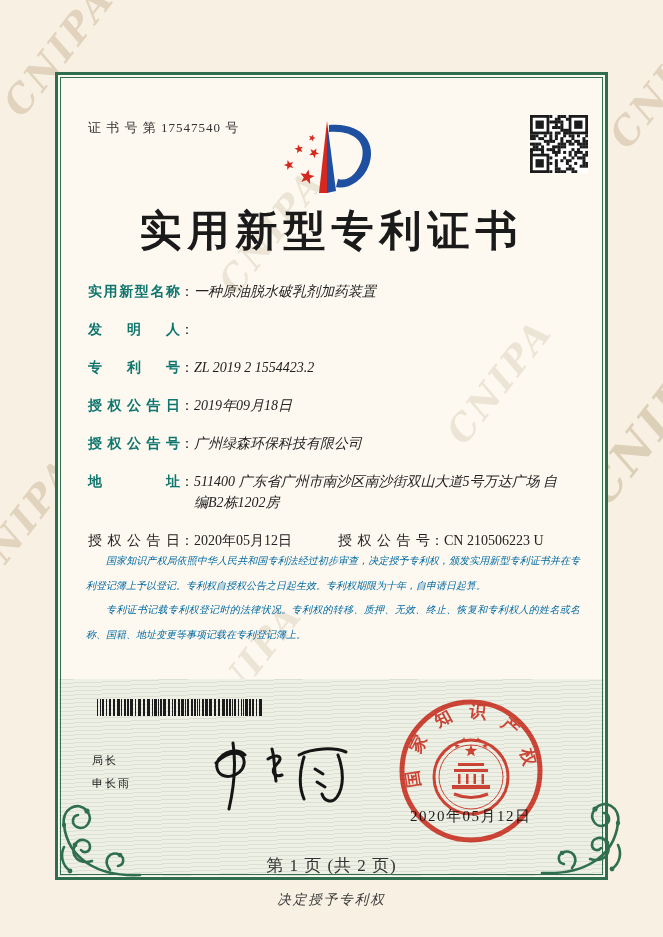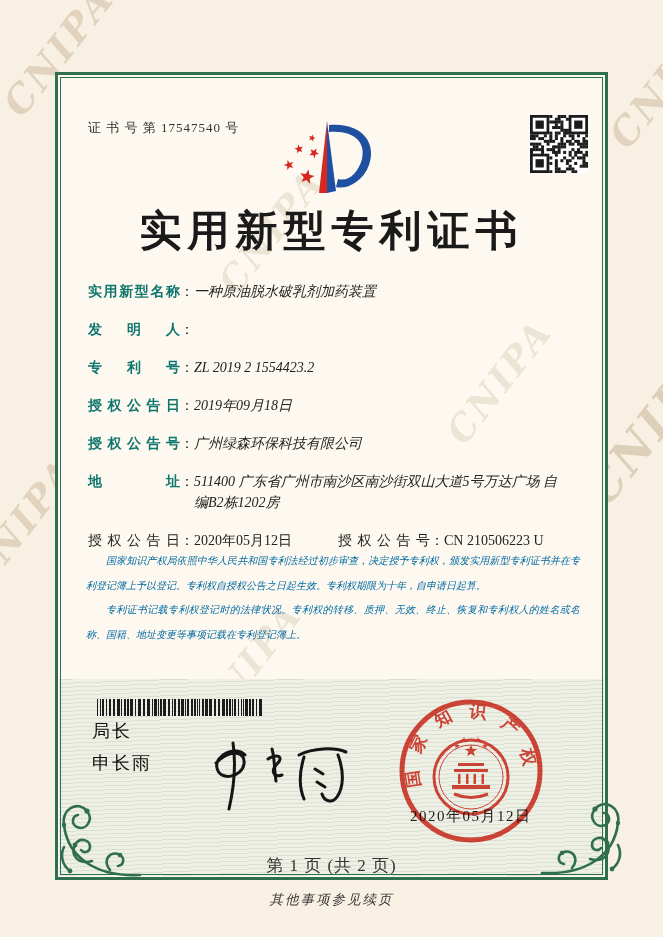--- a/index.html
+++ b/index.html
@@ -64,22 +64,22 @@
   .paras p{margin:0;text-indent:2em;}
   
   .zone{
     position:absolute;left:1px;right:1px;bottom:1px;top:604px;z-index:2;
     background-color:#eef0e5;
     background-image:repeating-linear-gradient(178deg,
       rgba(122,148,118,0.17) 0px, rgba(122,148,118,0.17) 1px,
       rgba(0,0,0,0) 1px, rgba(0,0,0,0) 4px);
   }
   .barcode{position:absolute;left:39px;top:624px;z-index:3;}
-  .director{position:absolute;left:34px;top:644px;z-index:3;
-    font-family:"Liberation Sans","DejaVu Sans",sans-serif;font-size:18px;color:#111;}
+  .director{position:absolute;left:34px;top:678px;z-index:3;
+    font-family:"Liberation Sans","DejaVu Sans",sans-serif;font-size:11px;color:#111;}
   .director div{margin-bottom:8px;letter-spacing:2px;}
   .signature{position:absolute;left:140px;top:662px;z-index:3;}
   .seal{position:absolute;left:339px;top:622px;z-index:4;mix-blend-mode:multiply;}
   .seal-date{
     position:absolute;left:352px;top:732px;z-index:3;
     font-size:15px;letter-spacing:1.5px;color:#1d1d1d;
   }
   .pagenum{
     position:absolute;left:0;width:100%;top:779px;text-align:center;z-index:3;
     font-size:17px;color:#333;letter-spacing:1px;
@@ -465,13 +465,13 @@
       <circle cx="35" cy="22" r="2.6"></circle>
         <circle cx="23" cy="56" r="2.4"></circle>
       <circle cx="68" cy="66" r="2.3"></circle>
         <circle cx="12" cy="36" r="2.2"></circle>
       <circle cx="18" cy="82" r="2.4"></circle>
     </g>
   </svg>
 
 </div>
 
-<div class="cont-note">其他事项参见续页</div>
+<div class="cont-note">决定授予专利权</div>
 
 </body></html>

